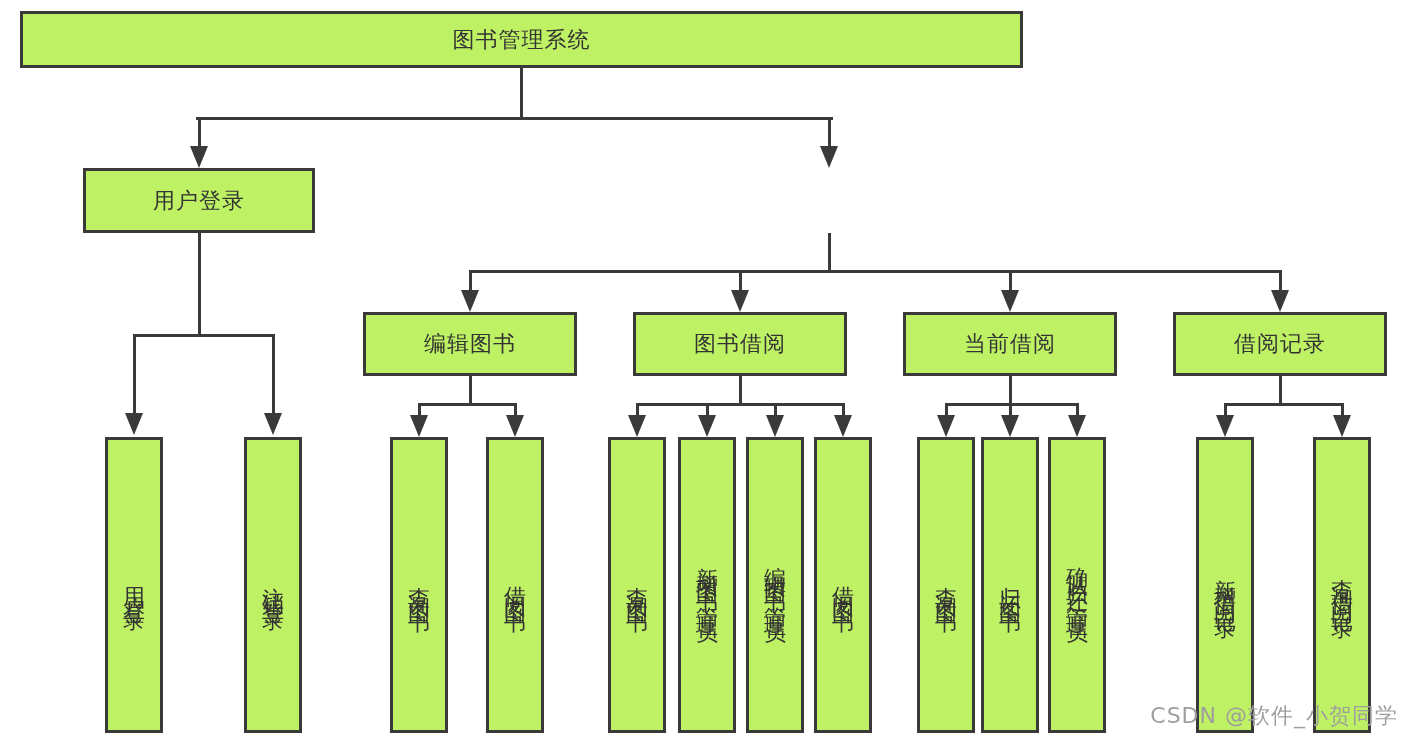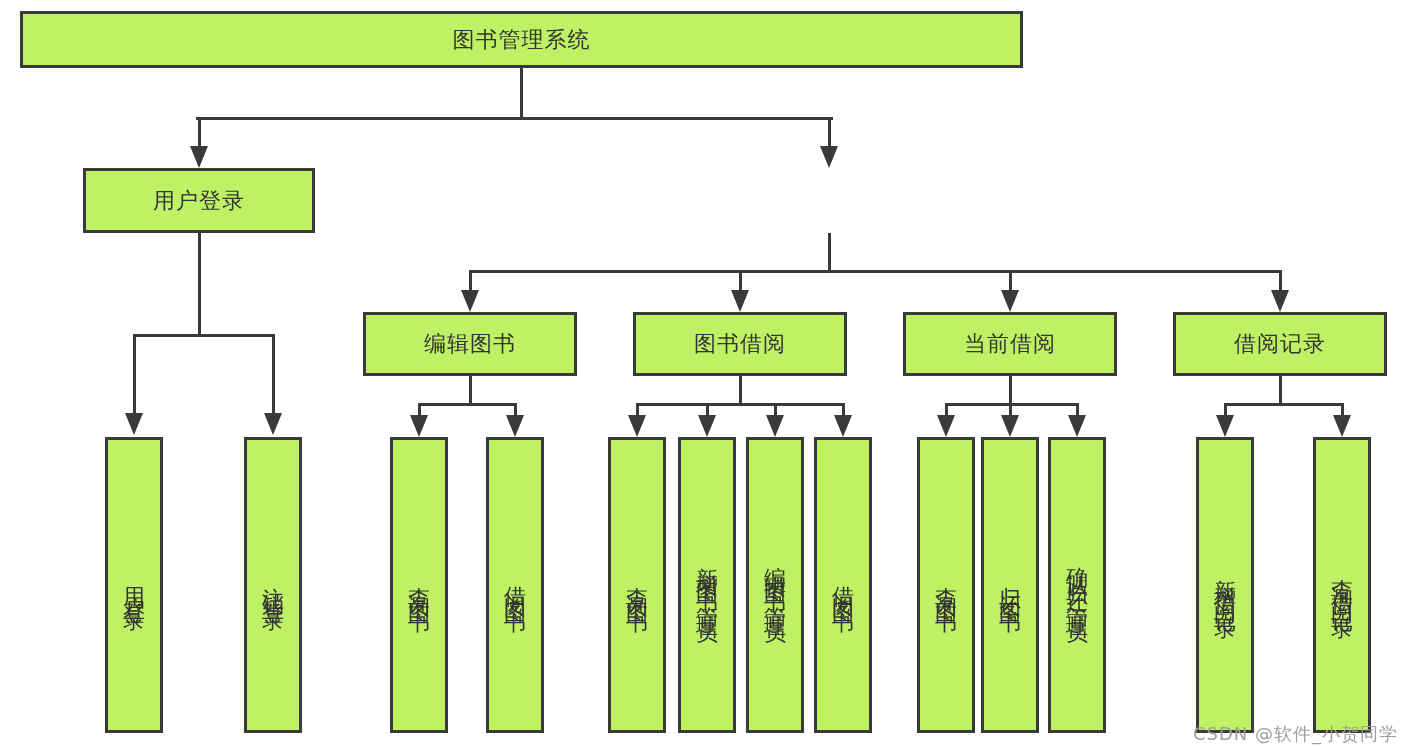--- a/index.html
+++ b/index.html
@@ -20,22 +20,22 @@
     writing-mode:vertical-rl;text-orientation:mixed;
     font-size:22px;line-height:1;letter-spacing:8px;
   }
   .line{position:absolute;background:var(--line,#3a3a3a);z-index:1;}
   .arrow{
     position:absolute;width:0;height:0;z-index:1;
     border-left:9px solid transparent;border-right:9px solid transparent;
     border-top:22px solid var(--line,#3a3a3a);
   }
   .watermark{
-    position:absolute;right:7px;bottom:1px;z-index:5;
-    font-size:18px;letter-spacing:1px;
+    position:absolute;right:7px;bottom:16px;z-index:5;
+    font-size:22px;letter-spacing:1px;
     color:var(--watermark,#9e9e9e);
   }
 </style>
 </head>
 <body>
 
 <div class="canvas">
 
   <div class="box hbox" style="left:20px;top:11px;width:1003px;height:57px;">
     <span>图书管理系统</span>

